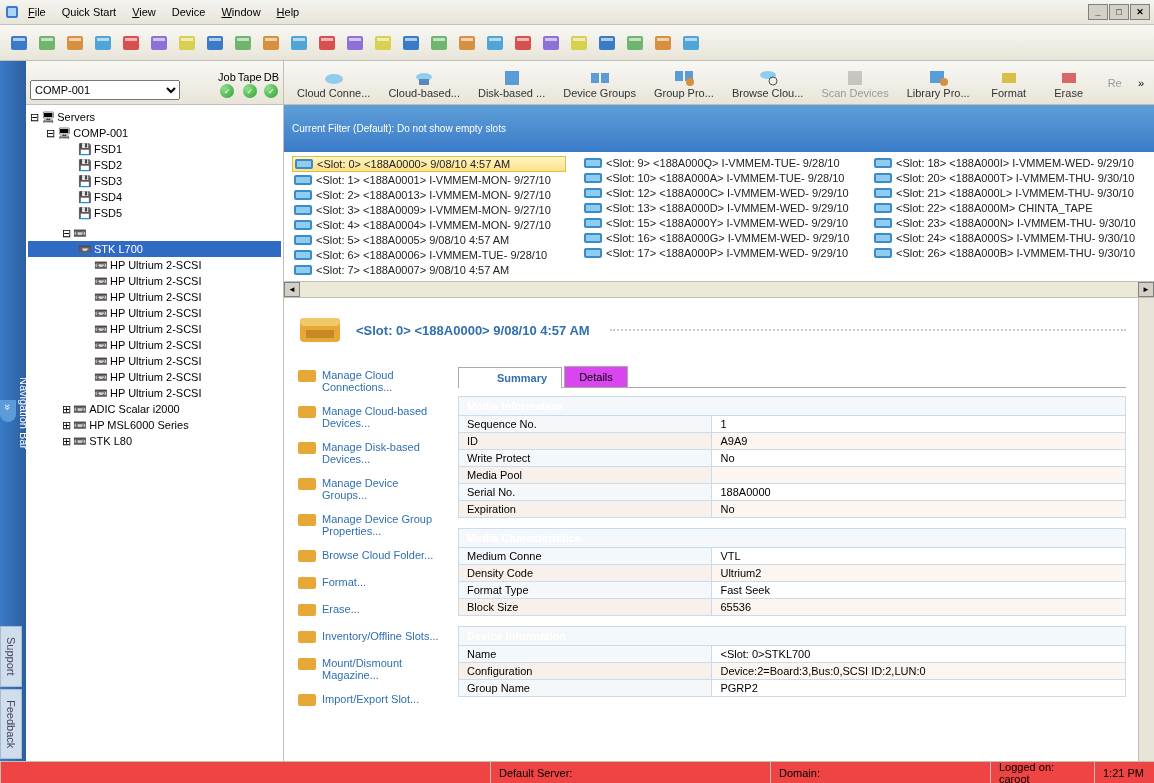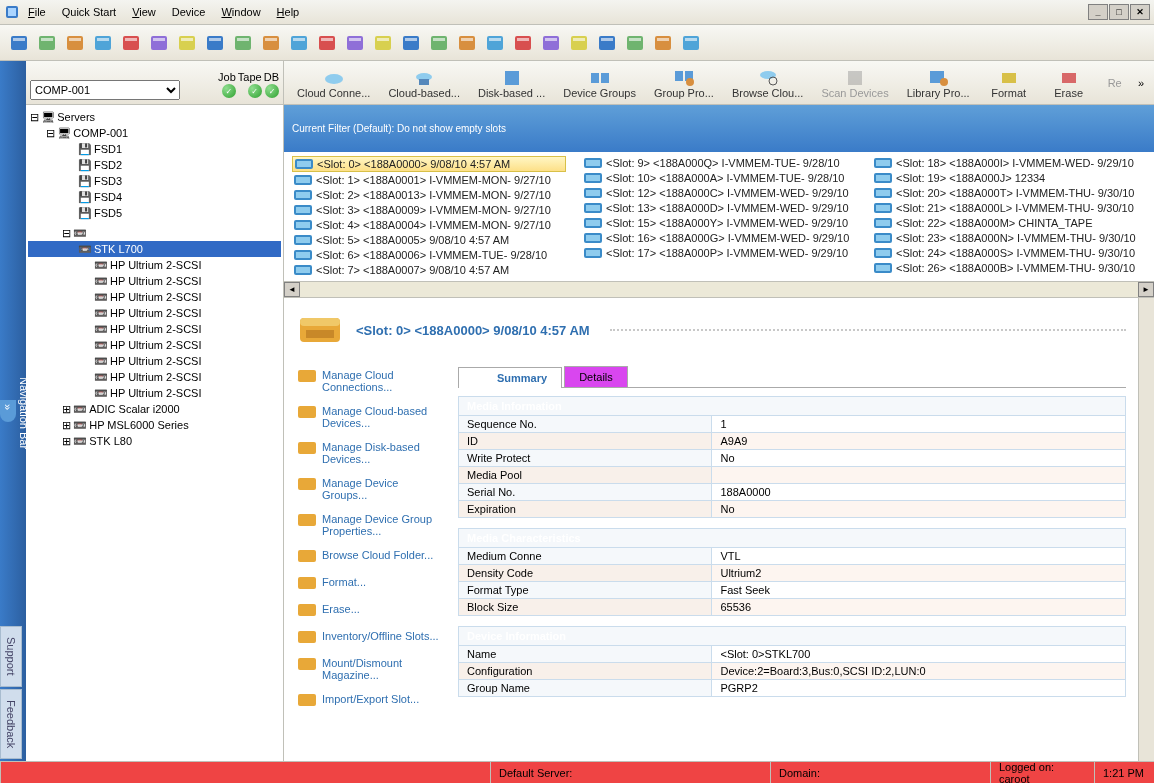--- a/index.html
+++ b/index.html
@@ -14,21 +14,21 @@
 .ticon { width: 26px; height: 26px; display: flex; align-items: center; justify-content: center; }
 .ticon svg { width: 20px; height: 20px; }
 .maincontent { flex: 1; display: flex; overflow: hidden; }
 .navbar-side { width: 26px; background: linear-gradient(90deg,#3a7bc8,#2c5fa0); display: flex; flex-direction: column; align-items: center; padding-top: 4px; color: #fff; writing-mode: vertical-lr; }
 .navbar-side .navtab { padding: 8px 2px; font-size: 11px; }
 .navbar-side .navtop { background: #5a9bd8; border-radius: 0 0 8px 8px; margin-bottom: 4px; padding: 4px 2px 12px; }
 .leftpanel { width: 258px; background: #fff; border-right: 1px solid #c0c0b8; display: flex; flex-direction: column; }
 .lefttop { height: 44px; border-bottom: 1px solid #c0c0b8; background: linear-gradient(#f8f8f4,#e8e4d8); display: flex; align-items: flex-end; padding: 0 4px 4px; gap: 4px; }
 .lefttop select { height: 20px; font-size: 11px; width: 150px; }
 .statusdots { display: flex; gap: 2px; margin-left: auto; margin-bottom: 2px; }
-.dotcol { display: flex; flex-direction: column; align-items: flex-end; font-size: 9px; }
+.dotcol { display: flex; flex-direction: column; align-items: center; font-size: 9px; }
 .dot { width: 14px; height: 14px; border-radius: 50%; background: radial-gradient(circle at 30% 30%, #8fde8f, #2ea02e); margin-top: 1px; display:flex;align-items:center;justify-content:center;color:#fff;font-size:8px;}
 .tree { flex: 1; overflow: auto; padding: 4px 2px; font-size: 11px; }
 .tnode { display: flex; align-items: center; gap: 2px; padding: 1px 0; white-space: nowrap; }
 .tind { display: inline-block; }
 .ticon2 { width: 14px; height: 14px; display: inline-flex; align-items: center; justify-content: center; }
 .tnode.sel { background: #316ac5; color: #fff; }
 .rightpanel { flex: 1; display: flex; flex-direction: column; overflow: hidden; }
 .righttoolbar { height: 44px; background: linear-gradient(#f8f8f4,#e8e4d8); border-bottom: 1px solid #c0c0b8; display: flex; align-items: center; padding: 0 4px; }
 .rtbtn { display: flex; flex-direction: column; align-items: center; padding: 2px 8px; font-size: 10px; color: #333; min-width: 60px; cursor: default; border:1px solid transparent; }
 .rtbtn.disabled { color: #999; }
@@ -493,27 +493,20 @@
                 <rect x="0" y="1" width="18" height="10" rx="2" fill="#3a8bc8"></rect>
                 <rect x="2" y="3" width="14" height="6" fill="#8fccee"></rect>
               </svg>
               <span>&lt;Slot: 18&gt; &lt;188A000I&gt; I-VMMEM-WED- 9/29/10</span>
             </div>
             <div class="slotrow ">
               <svg class="sic" viewBox="0 0 18 12">
                 <rect x="0" y="1" width="18" height="10" rx="2" fill="#3a8bc8"></rect>
                 <rect x="2" y="3" width="14" height="6" fill="#8fccee"></rect>
               </svg>
-              <span>&lt;Slot: 19&gt; &lt;188A000J&gt; 12334</span>
-            </div>
-            <div class="slotrow ">
-              <svg class="sic" viewBox="0 0 18 12">
-                <rect x="0" y="1" width="18" height="10" rx="2" fill="#3a8bc8"></rect>
-                <rect x="2" y="3" width="14" height="6" fill="#8fccee"></rect>
-              </svg>
               <span>&lt;Slot: 20&gt; &lt;188A000T&gt; I-VMMEM-THU- 9/30/10</span>
             </div>
             <div class="slotrow ">
               <svg class="sic" viewBox="0 0 18 12">
                 <rect x="0" y="1" width="18" height="10" rx="2" fill="#3a8bc8"></rect>
                 <rect x="2" y="3" width="14" height="6" fill="#8fccee"></rect>
               </svg>
               <span>&lt;Slot: 21&gt; &lt;188A000L&gt; I-VMMEM-THU- 9/30/10</span>
             </div>
             <div class="slotrow ">

